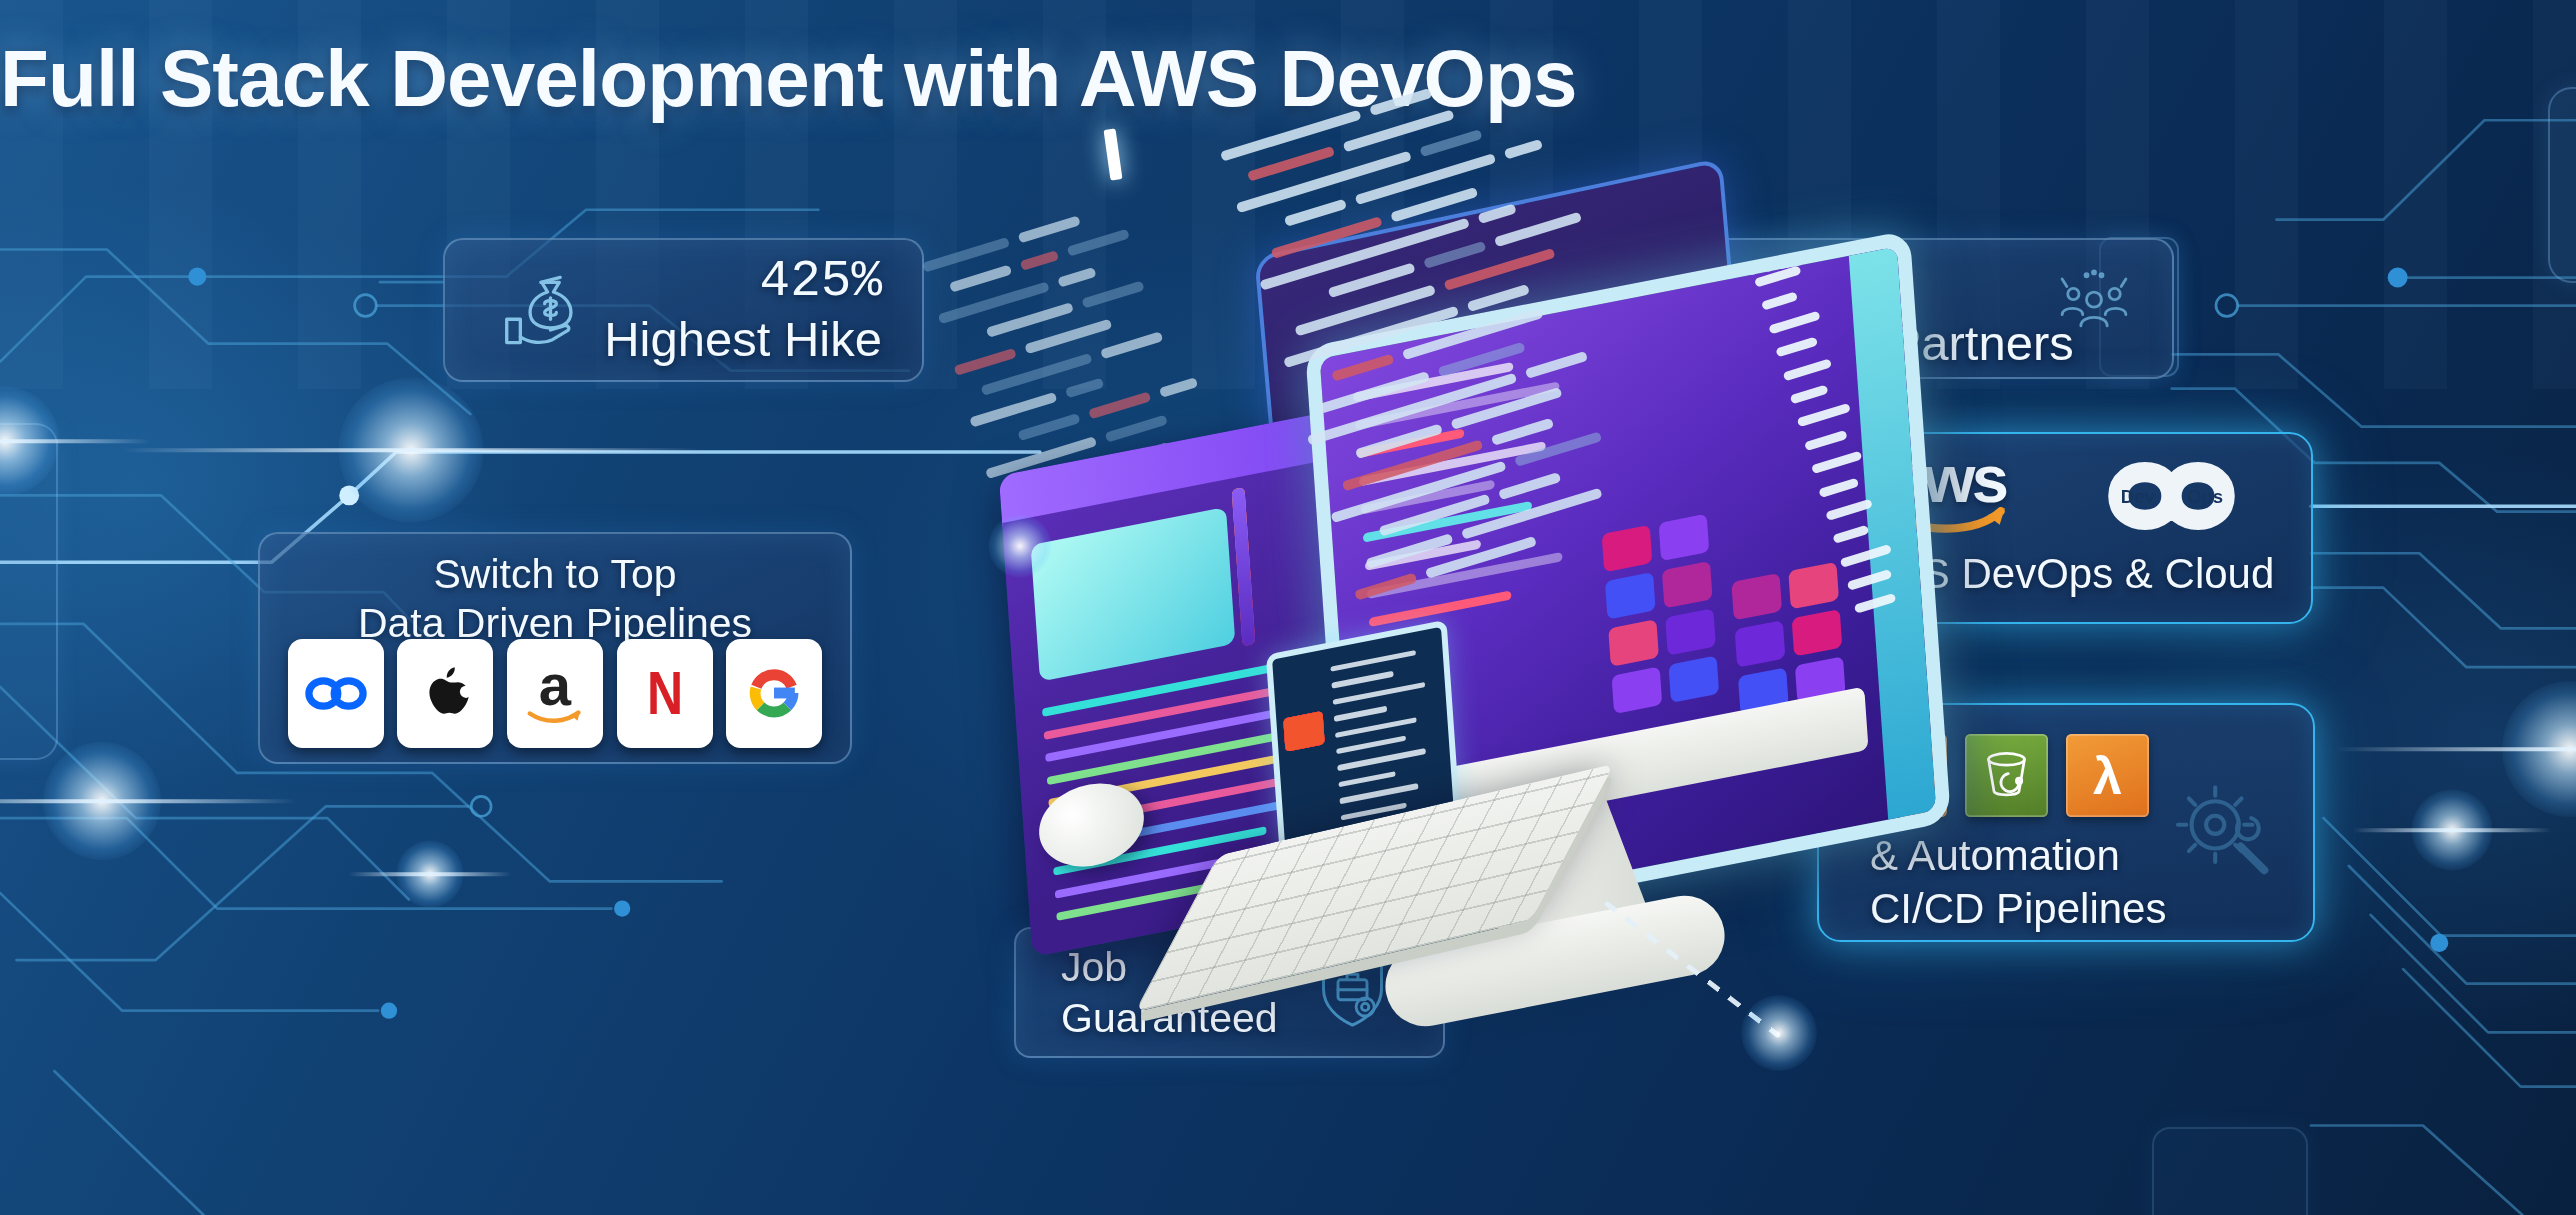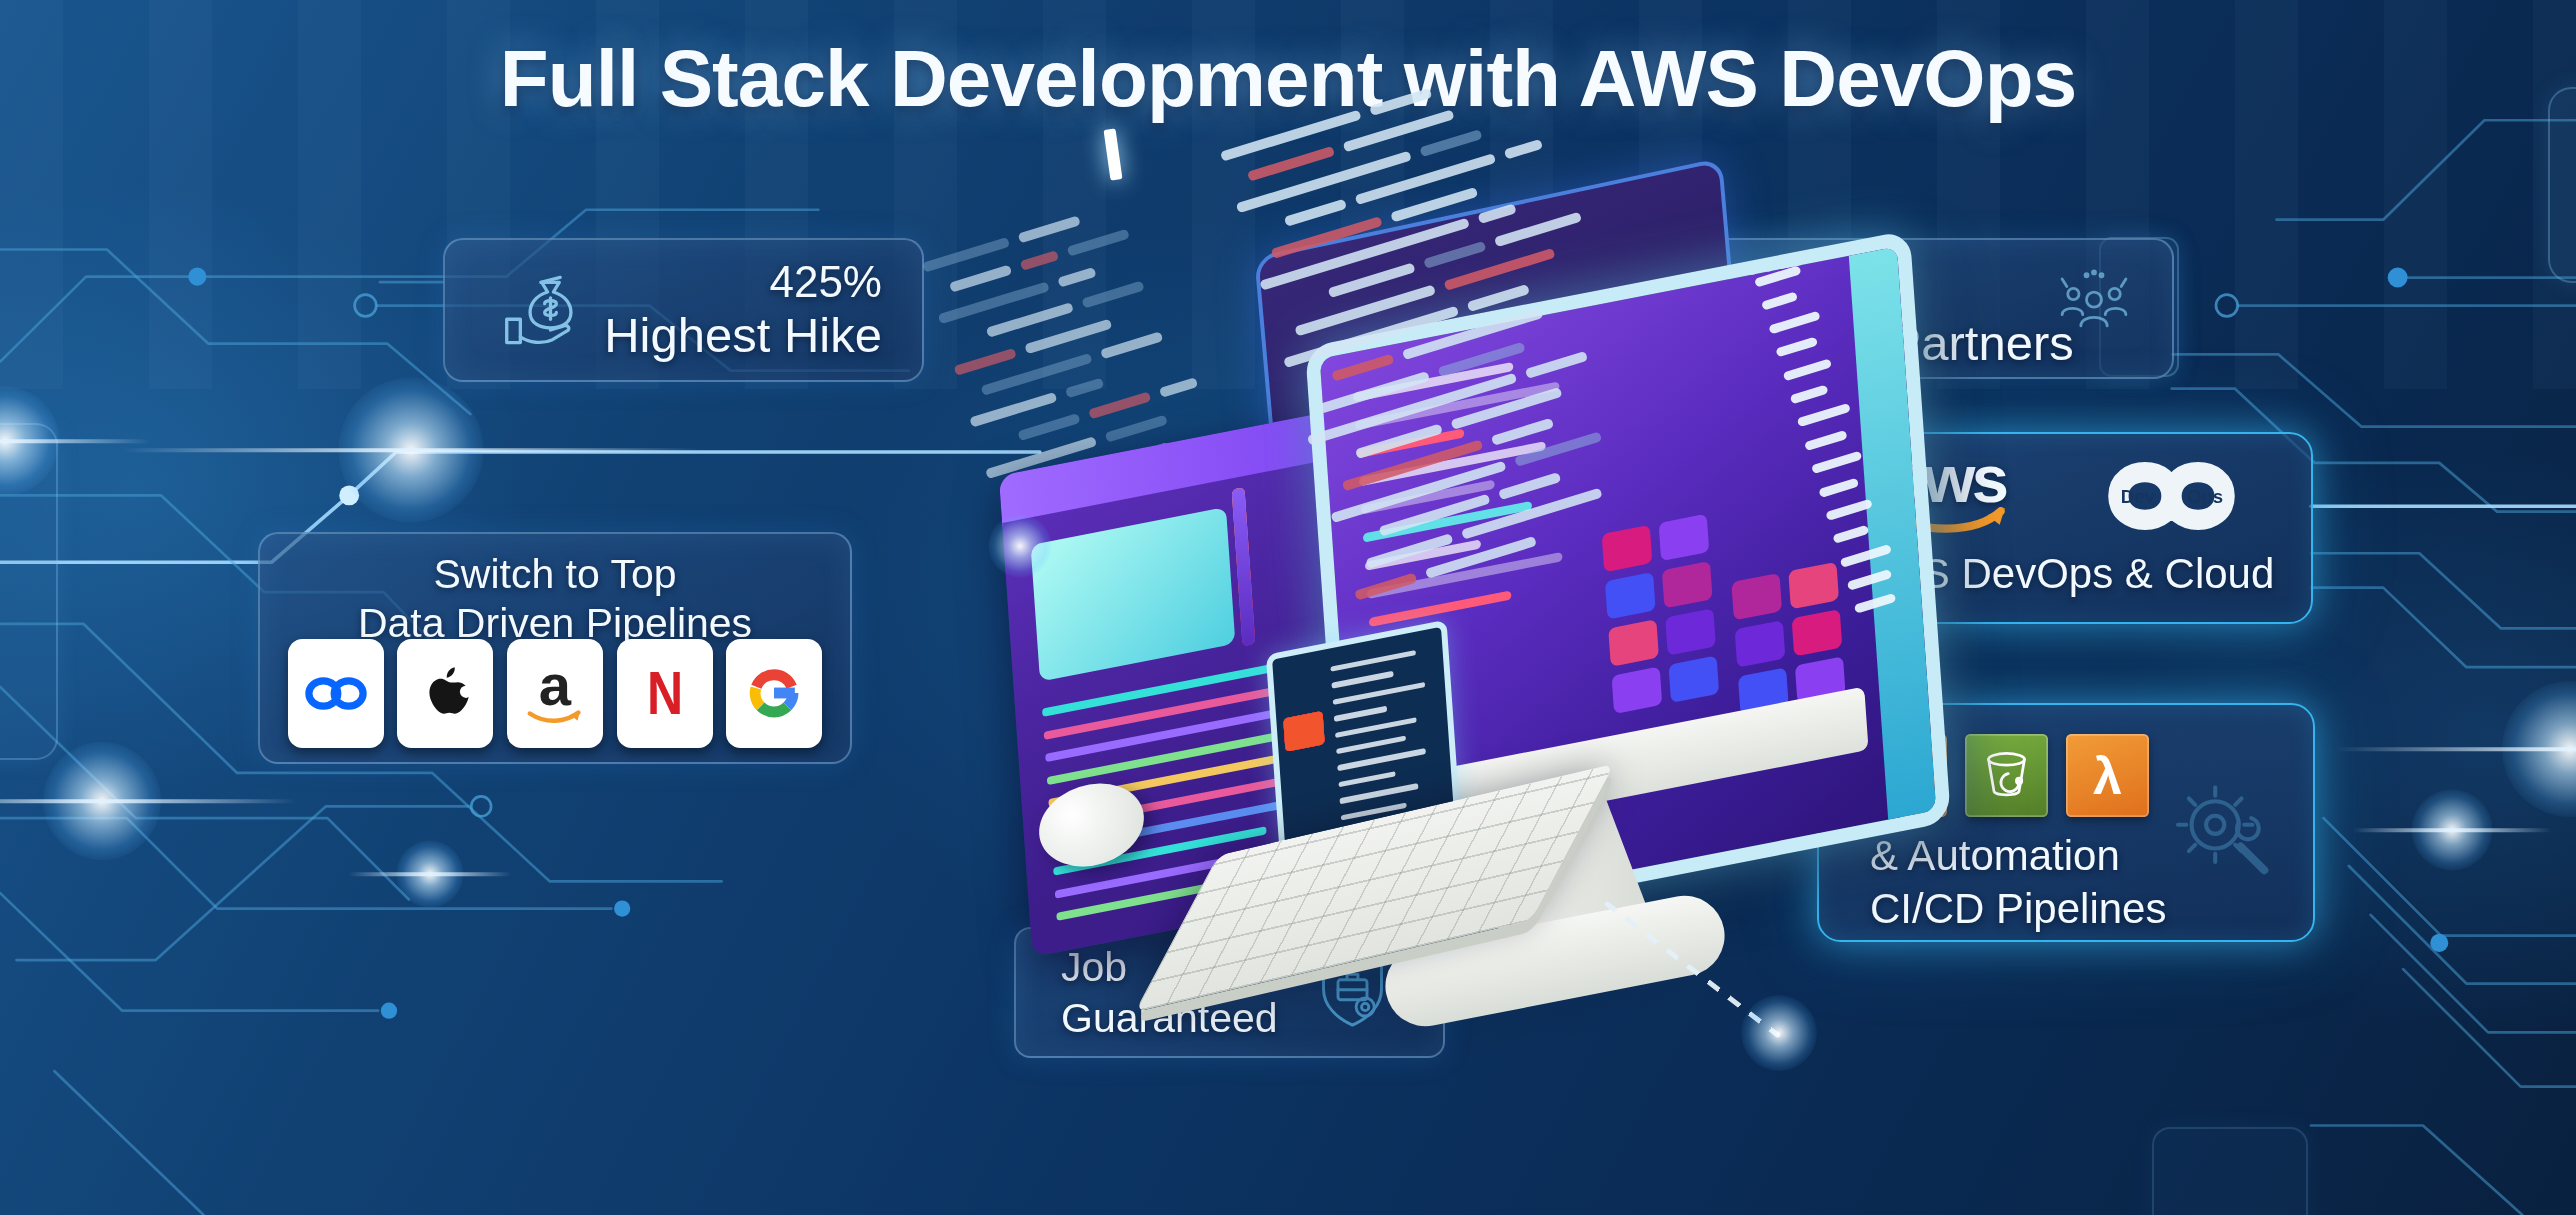--- a/index.html
+++ b/index.html
@@ -30,26 +30,26 @@
   .gdot{position:absolute;border-radius:50%;transform:translate(-50%,-50%);
     background:radial-gradient(circle, rgba(210,240,255,.9) 0%, rgba(110,195,255,.5) 40%, transparent 72%);}
 
   
   .panel{position:absolute;background:linear-gradient(160deg,rgba(40,82,136,.6),rgba(21,50,94,.68));
     border:2.7px solid rgba(152,202,242,.42);border-radius:20px;
     box-shadow:0 0 27px rgba(40,120,200,.25), inset 0 0 31px rgba(100,170,230,.12);}
   .panel.glow{border-color:#35b5ee;
     box-shadow:0 0 36px rgba(53,181,238,.55), 0 0 81px rgba(53,181,238,.25), inset 0 0 25px rgba(53,181,238,.16);}
   .t{color:#f2f9ff;text-shadow:0 1.8px 7.2px rgba(0,12,32,.6);}
-  .title{position:absolute;left:0;right:0;top:33px;text-align:center;font-size:80px;font-weight:700;
+  .title{position:absolute;left:0;right:0;top:33px;font-size:80px;font-weight:700;
     letter-spacing:-0.9px;color:#f6fbff;text-shadow:0 0 33px rgba(130,200,255,.55),0 3.6px 12.7px rgba(0,15,45,.7);}
 
   #badge-hike{left:443px;top:238px;width:477px;height:140px;display:flex;align-items:center;}
   #badge-hike .txt{flex:1;text-align:right;padding-right:40px;font-size:49px;line-height:1.16;}
-  #badge-hike .val{font-size:44px;}
+  #badge-hike .val{font-size:51px;font-family:Liberation Mono, monospace;}
   #badge-hike svg{margin-left:52px;}
 
   #badge-partners{left:1703px;top:238px;width:467px;height:137px;}
   #badge-partners .txt{position:absolute;left:42px;top:12.7px;font-size:49px;line-height:1.2;}
   #badge-partners .val{font-size:51px;}
   #badge-partners svg{position:absolute;right:31px;top:23.5px;opacity:.75;}
 
   #panel-companies{left:258px;top:532px;width:590px;height:228px;text-align:center;}
   #panel-companies .h{font-size:41px;line-height:1.18;}
   #panel-companies .hwrap{margin-top:16.3px;}

